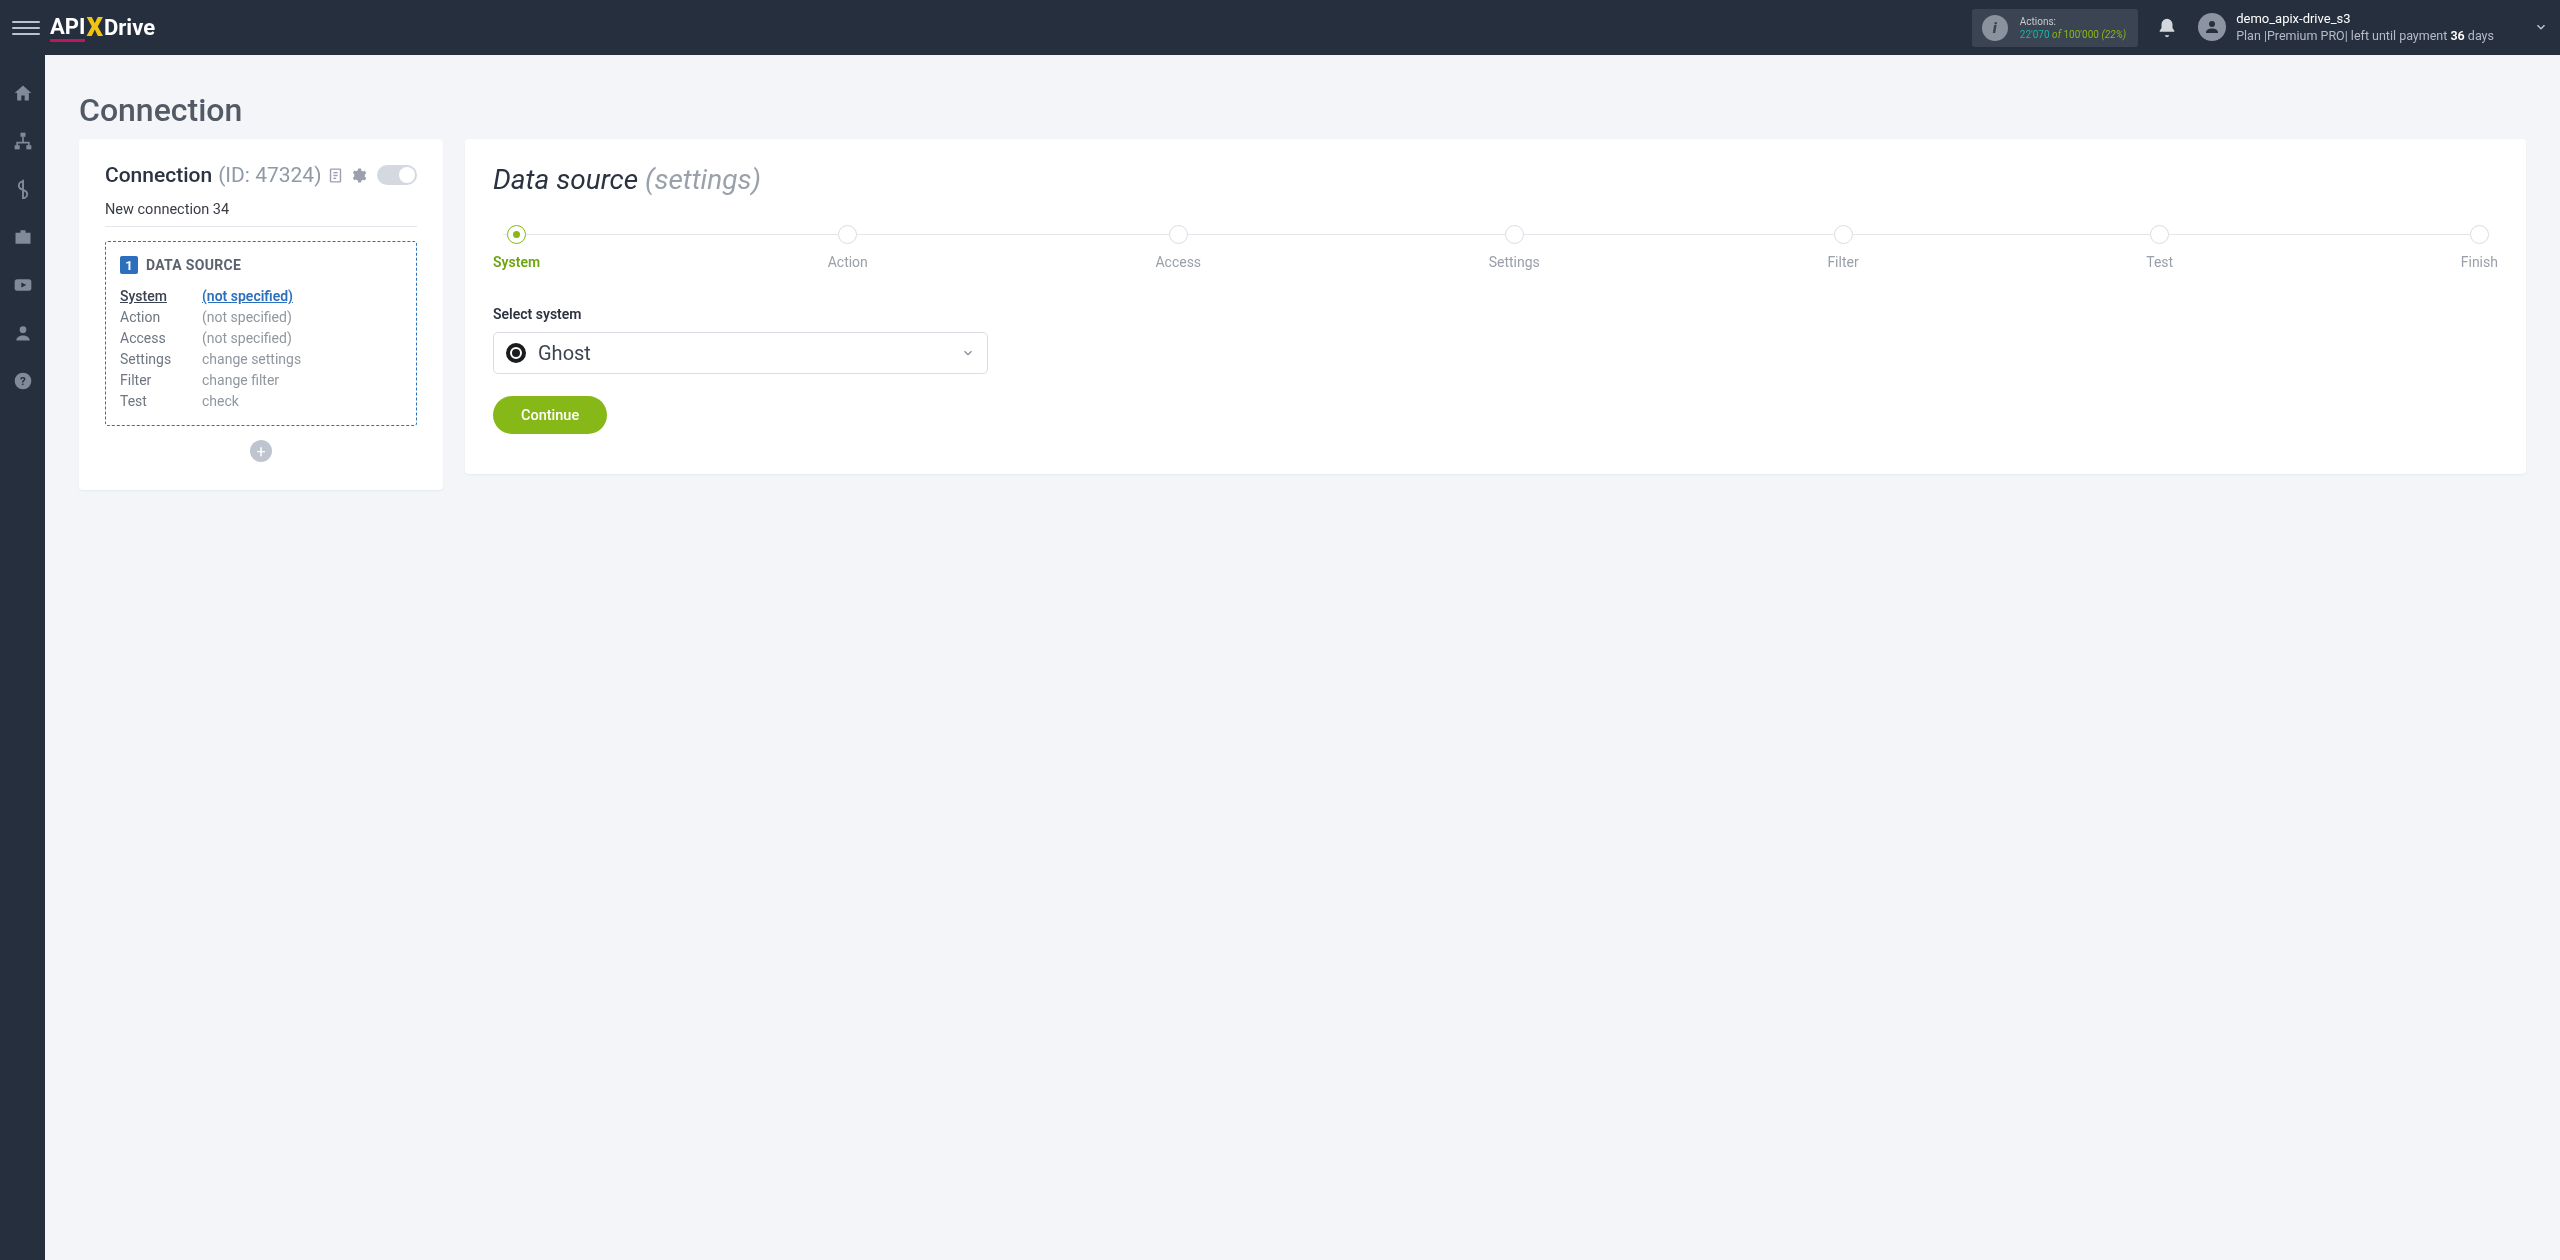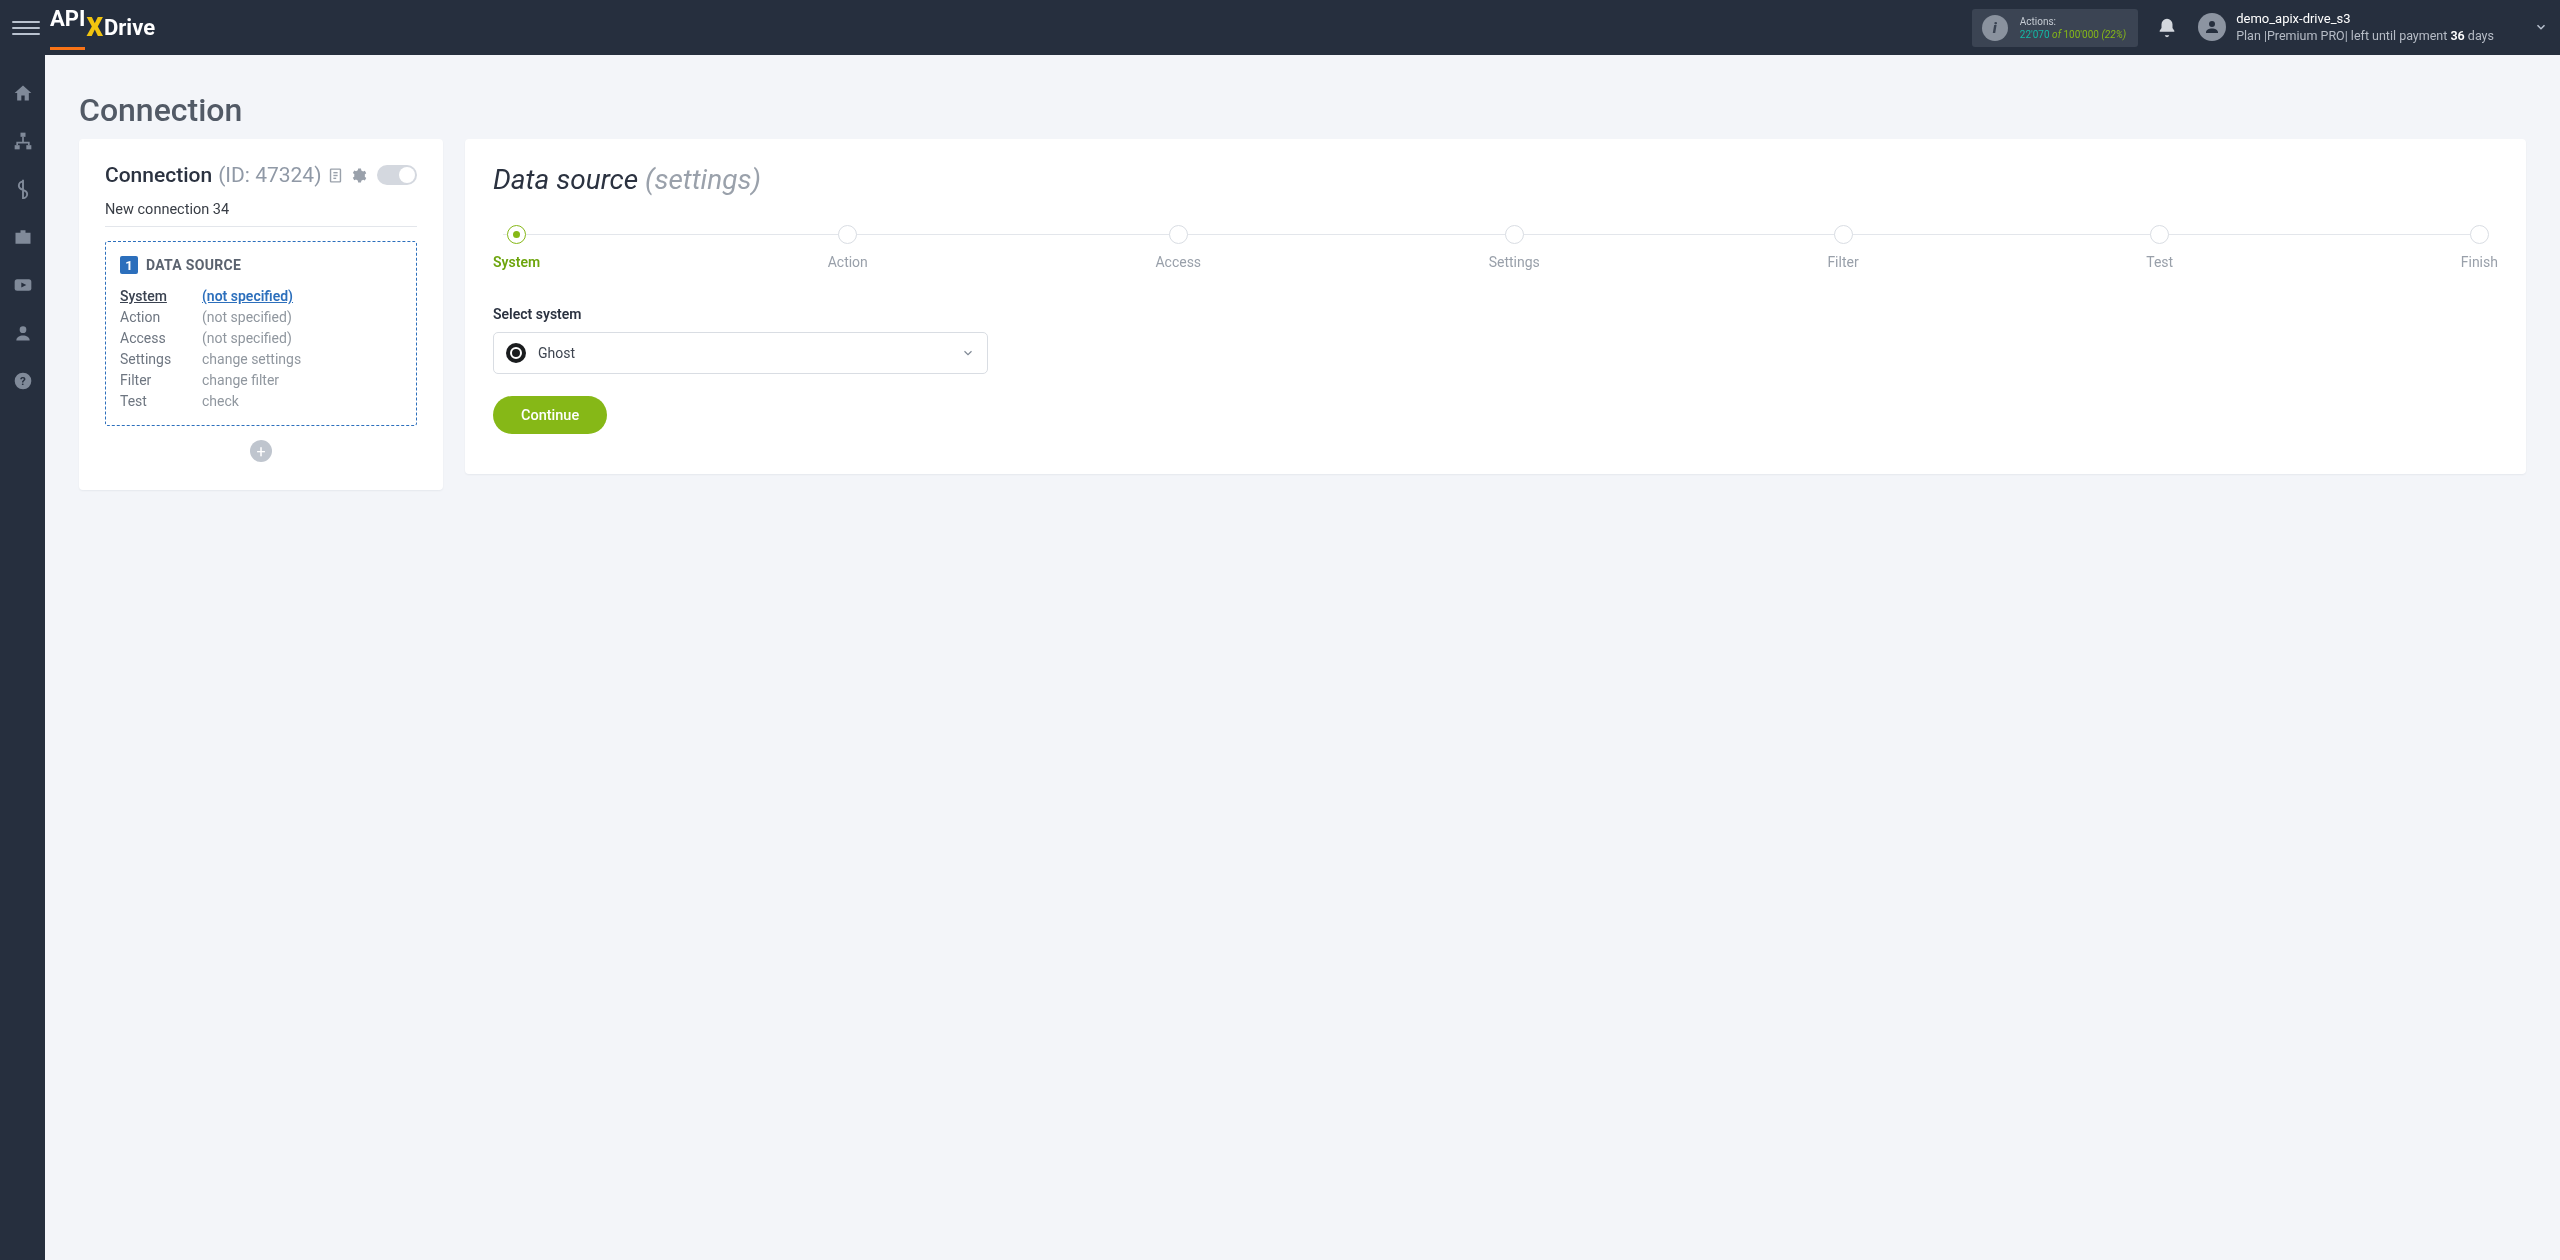--- a/index.html
+++ b/index.html
@@ -2,21 +2,21 @@
 <html><head>
 <meta charset="utf-8">
 <style>
 * { margin:0; padding:0; box-sizing:border-box; font-family:-apple-system,BlinkMacSystemFont,"Segoe UI",Roboto,Helvetica,Arial,sans-serif; }
 body { background:#f3f5f9; color:#2b3036; overflow:hidden; }
 .header { height:55px; background:#262f3e; display:flex; align-items:center; padding:0 12px; }
 .menu-icon { width:28px; height:28px; display:flex; flex-direction:column; justify-content:center; gap:4px; cursor:pointer; margin-right:10px; }
 .menu-icon span { display:block; height:2px; background:#b9c2cf; border-radius:1px; }
 .logo { display:flex; align-items:center; font-size:22px; font-weight:700; color:#fff; letter-spacing:0px; }
 .logo .x { color:#f1c40f; font-size:26px; font-weight:900; margin:0 1px; position:relative; top:-1px; }
-.logo .api { border-bottom:3px solid #f97316; padding-bottom:16px;text-align:center; }
+.logo .api { border-bottom:3px solid #be185d; padding-bottom:0px;text-align:center; }
 .header-spacer { flex:1; }
 .actions-box { background:#3b4453; border-radius:3px; padding:6px 12px 6px 10px; display:flex; align-items:center; gap:12px; margin-right:18px; }
 .info-circle { width:26px; height:26px; border-radius:50%; background:#8a929e; display:flex; align-items:center; justify-content:center; color:#3b4453; font-weight:900; font-style:italic; font-size:15px; }
 .actions-text { font-size:10px; line-height:1.3; }
 .actions-text .lbl { color:#c5cbd3; }
 .actions-text .v1 { color:#14b8a6; }
 .actions-text .of { color:#86b817; font-style:italic; }
 .actions-text .v2 { color:#86b817; }
 .actions-text .pct { color:#86b817; font-style:italic; }
 .bell { width:22px; color:#d4d8de; margin-right:20px; cursor:pointer; }
@@ -64,21 +64,21 @@
 .step { display:flex; flex-direction:column; align-items:center; gap:10px; position:relative; z-index:1; }
 .step .dot { width:19px; height:19px; border-radius:50%; border:1px solid #d9dde3; background:#fff; }
 .step.active .dot { border-color:#86b817; background:#fff; display:flex; align-items:center; justify-content:center; }
 .step.active .dot::after { content:""; width:7px; height:7px; border-radius:50%; background:#86b817; }
 .step .slabel { font-size:14px; color:#99a0aa; }
 .step.active .slabel { color:#6da50d; font-weight:600; }
 .field-label { font-size:14px; font-weight:600; color:#2b3240; margin-bottom:10px; }
 .select { width:495px; height:42px; border:1px solid #d9dde3; border-radius:5px; display:flex; align-items:center; padding:0 12px; gap:12px; cursor:pointer; position:relative; }
 .select .sys-icon { width:20px; height:20px; border-radius:50%; background:#1a1c1e; display:flex; align-items:center; justify-content:center; }
 .select .sys-icon::after { content:""; width:8px; height:8px; border:2px solid #fff; border-radius:50%; }
-.select .sys-name { font-size:14px; color:#3e4550; }
+.select .sys-name { font-size:20px; color:#3e4550; }
 .select .caret { margin-left:auto; width:14px; height:14px; color:#7f8894; }
 .btn-continue { margin-top:22px; height:38px; padding:0 28px; background:#86b817; color:#fff; border:none; border-radius:20px; font-size:14.5px; font-weight:500; cursor:pointer; }
 </style>
 </head>
 <body>
 
 <div class="header">
   <div class="menu-icon">
       <span></span>
       <span></span>

